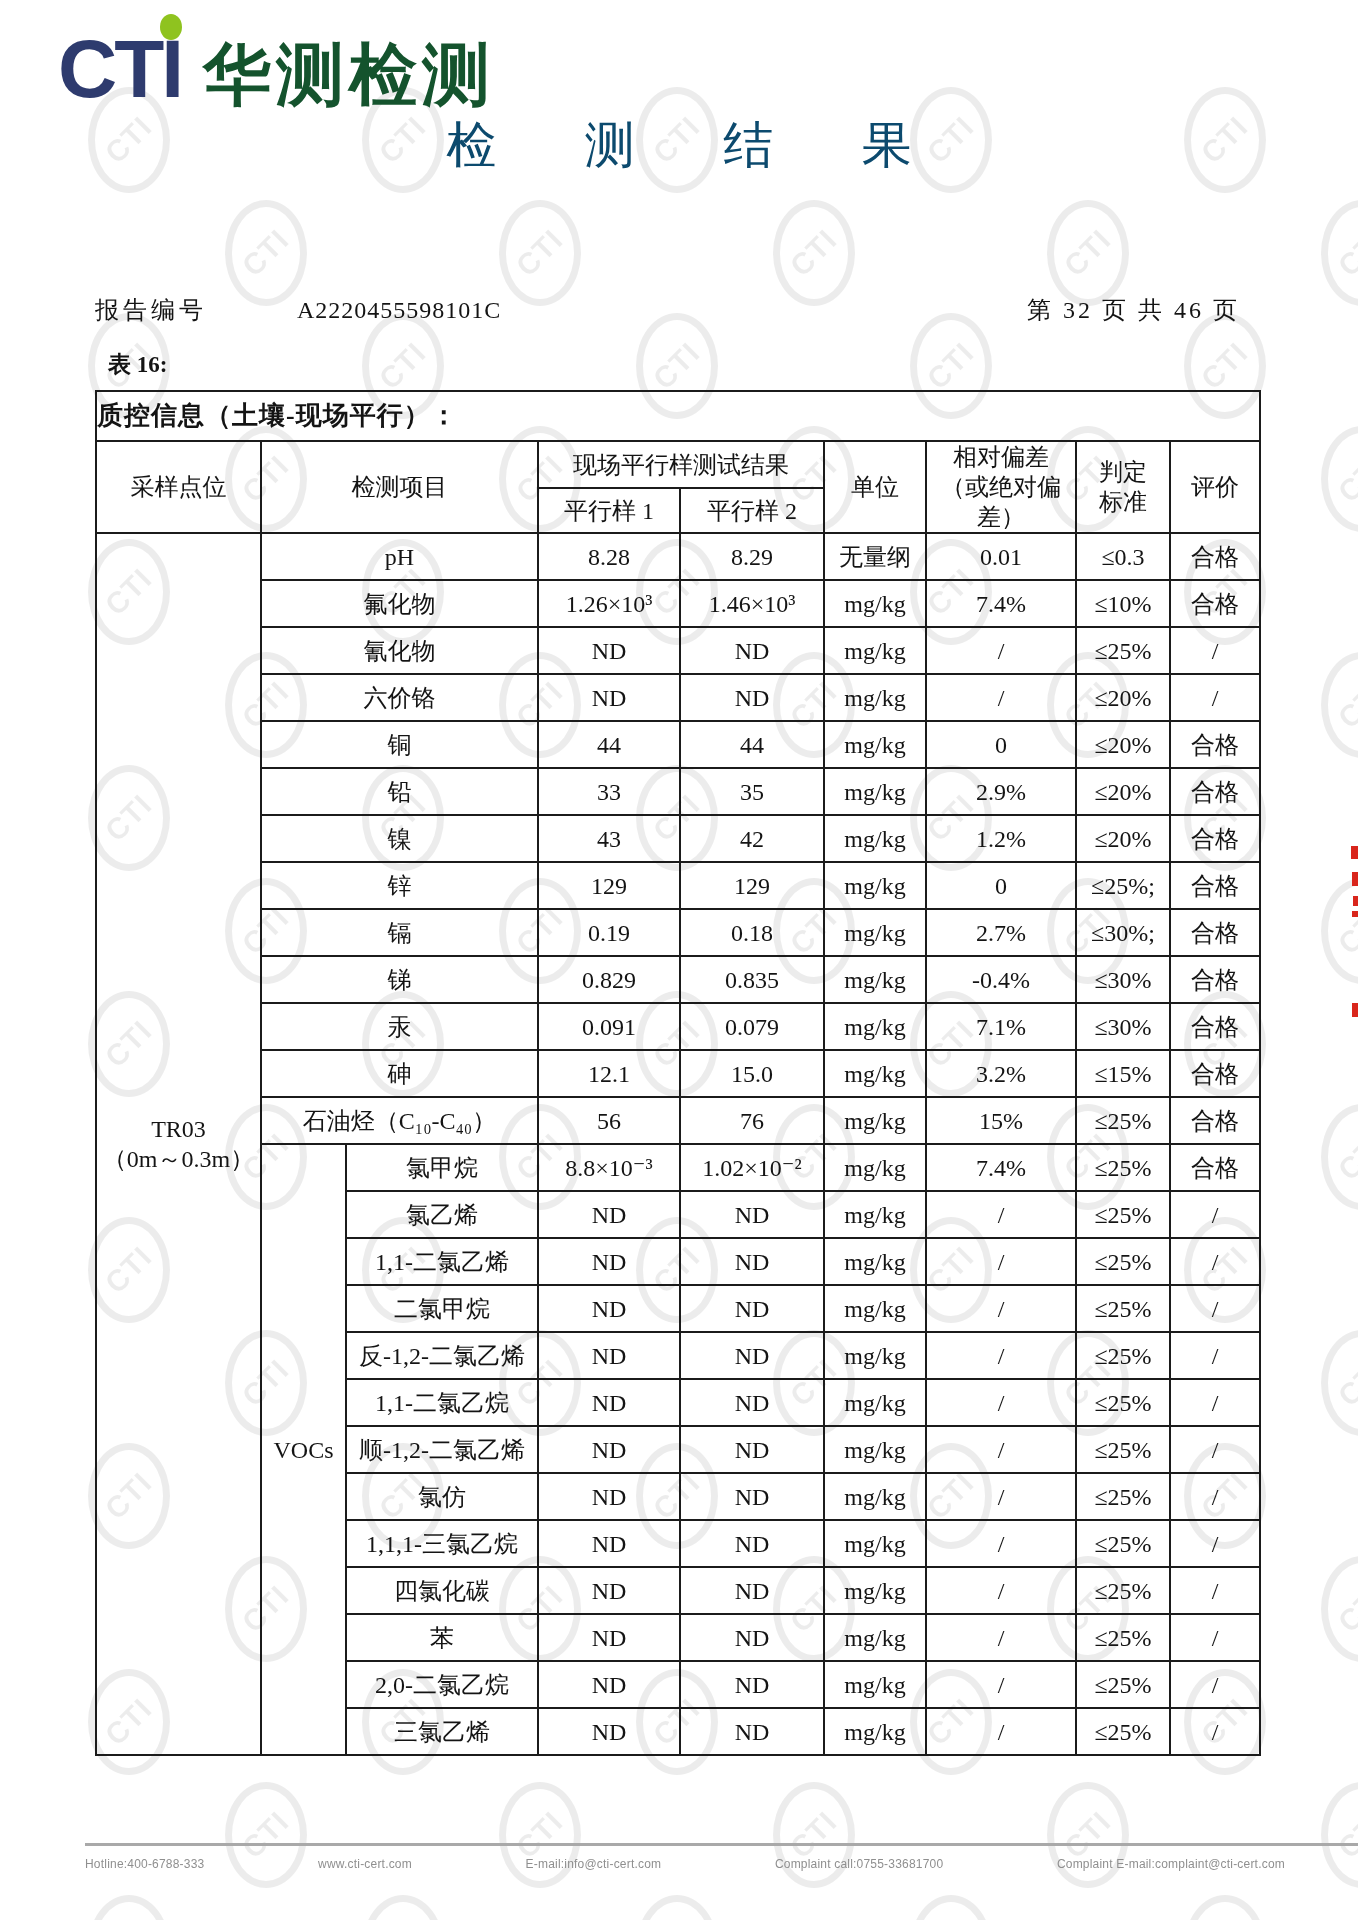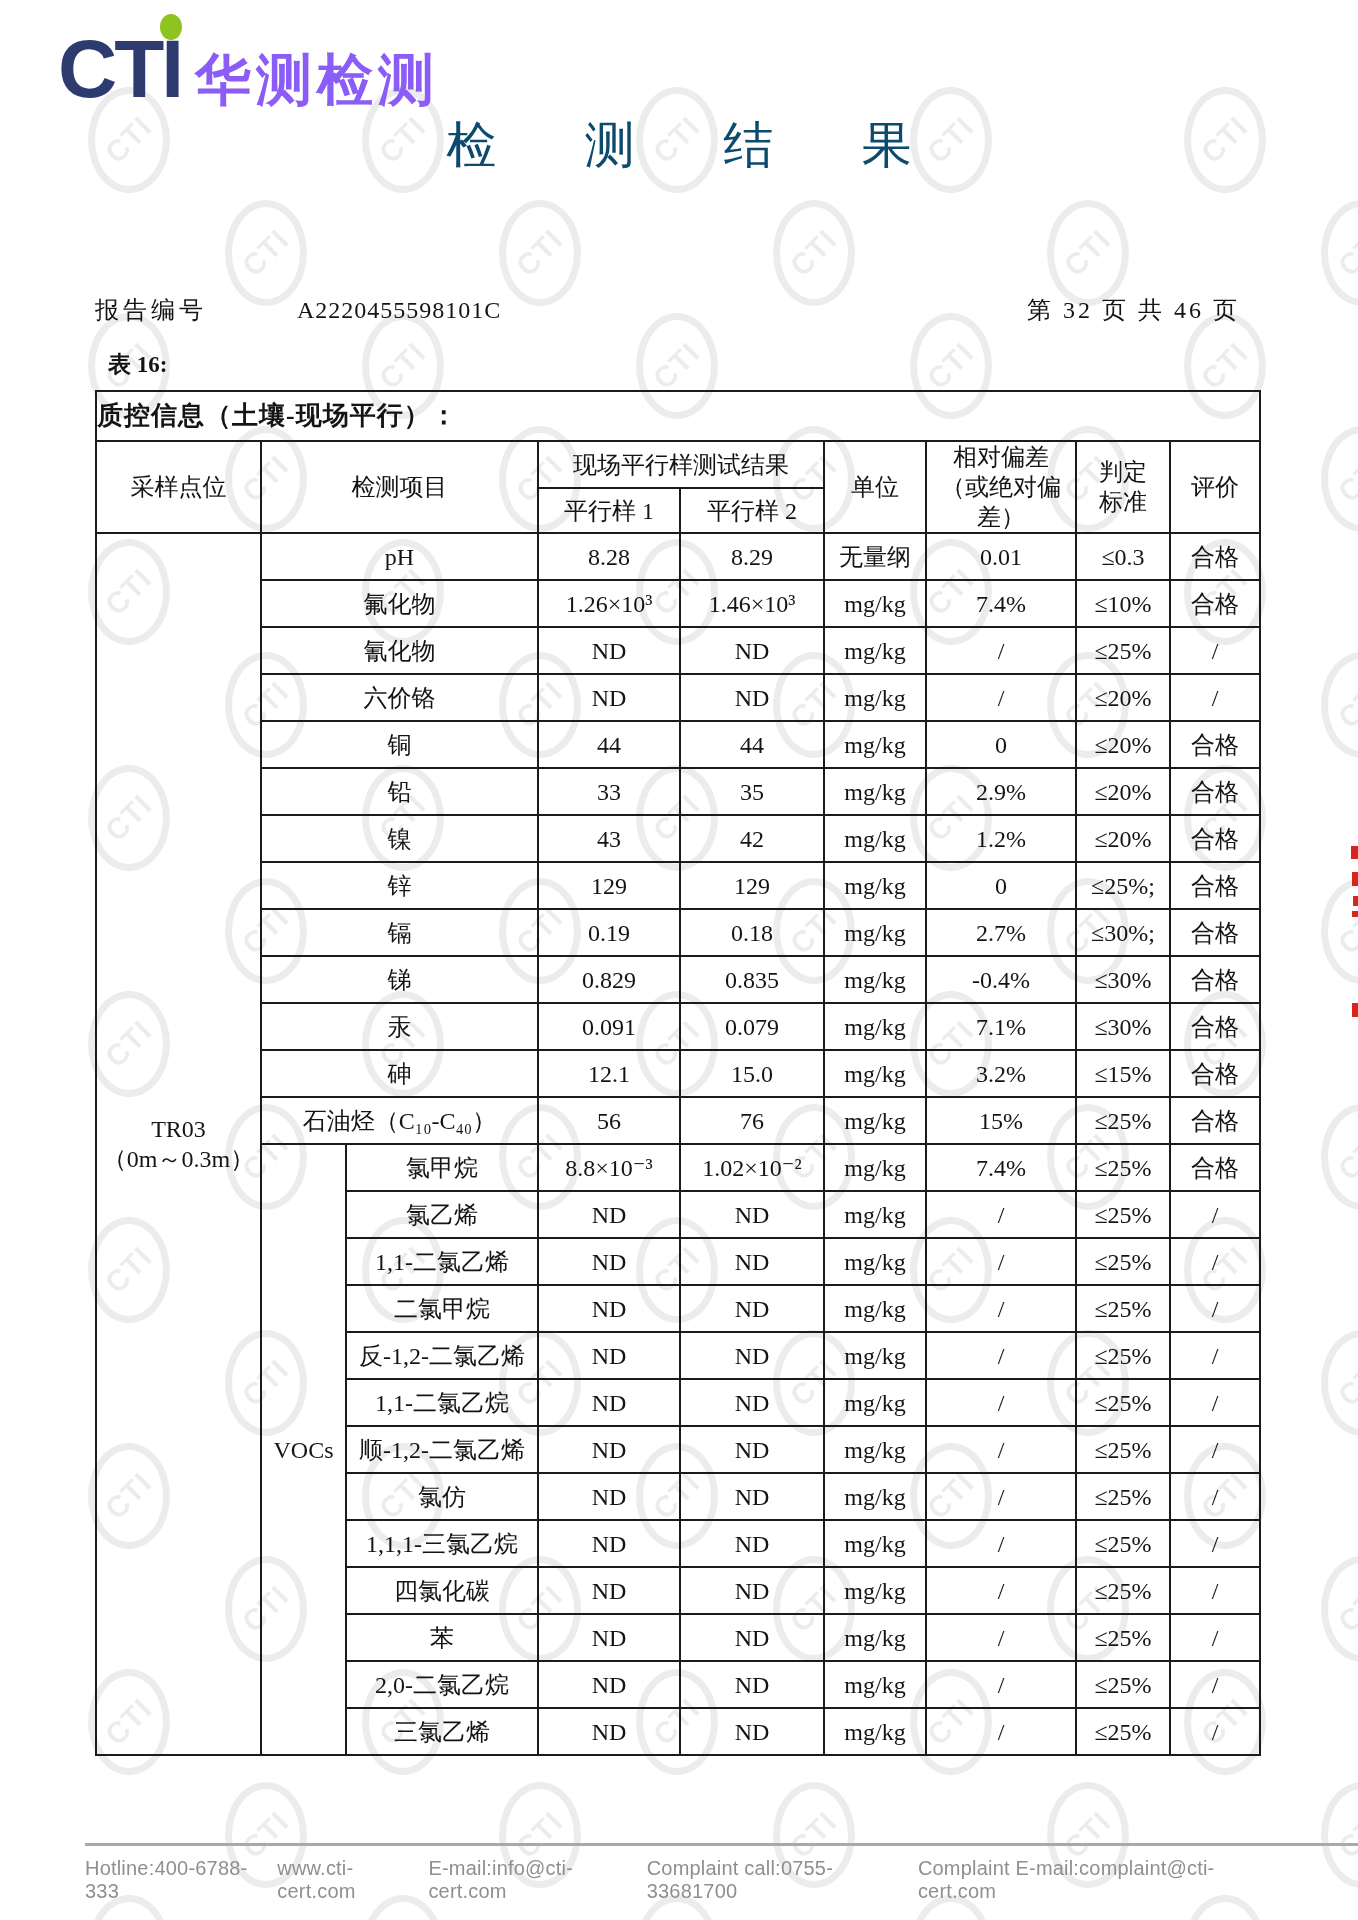--- a/index.html
+++ b/index.html
@@ -34,22 +34,22 @@
     font-weight:900; font-size:82px; line-height:0.95; letter-spacing:-3px;
     color:#2e3b6e;
   }
   .logo-dot {
     position:absolute; top:-16px; right:-1px;
     width:22px; height:26px; border-radius:50%;
     background:#8fc31f;
   }
   .logo-cn {
     font-family:"Liberation Sans","DejaVu Sans",sans-serif;
-    font-weight:900; font-size:56px; line-height:1.0; letter-spacing:5px;
-    color:#8b5cf6; margin-left:14px;
+    font-weight:900; font-size:68px; line-height:1.0; letter-spacing:5px;
+    color:#14532d; margin-left:22px;
   }
 
   
   .doc-title {
     position:absolute; top:112px; left:0; width:100%;
     text-align:center; font-size:50px; font-weight:500;
     letter-spacing:38px; text-indent:38px; color:#0c4a6e;
   }
 
   
@@ -90,21 +90,21 @@
 
   
   .footer-line {
     position:absolute; top:1843px; left:85px; right:0; height:0;
     border-top:3px solid #a9a9a9;
   }
   .footer-text {
     position:absolute; top:1857px; left:85px; width:1200px;
     display:flex; justify-content:space-between;
     font-family:"Liberation Sans","DejaVu Sans",sans-serif;
-    font-size:20px; color:#8f8f8f; letter-spacing:0.2px;
+    font-size:12px; color:#8f8f8f; letter-spacing:0.2px;
   }
 </style>
 </head>
 <body>
 
 <div id="watermarks">
     <div class="wm" style="left: 88px; top: 87px;">
       <span>CTI</span>
     </div>
     <div class="wm" style="left: 362px; top: 87px;">

